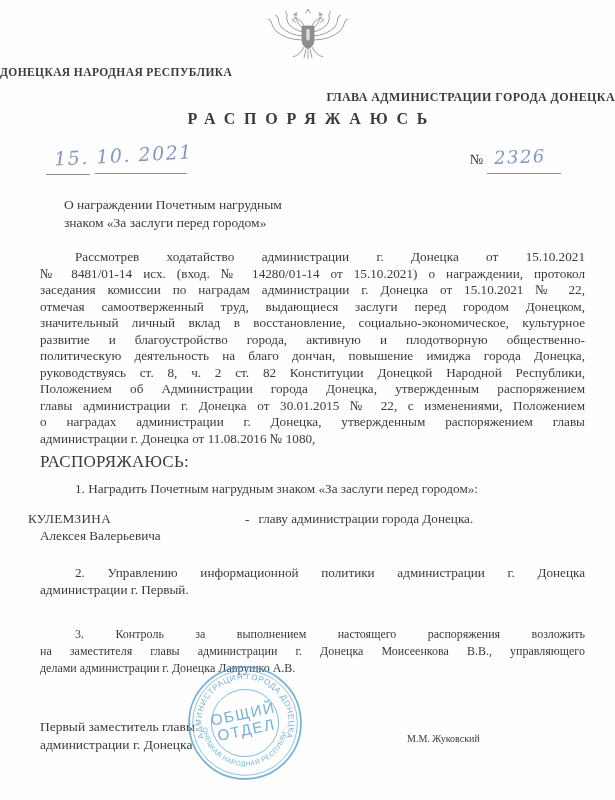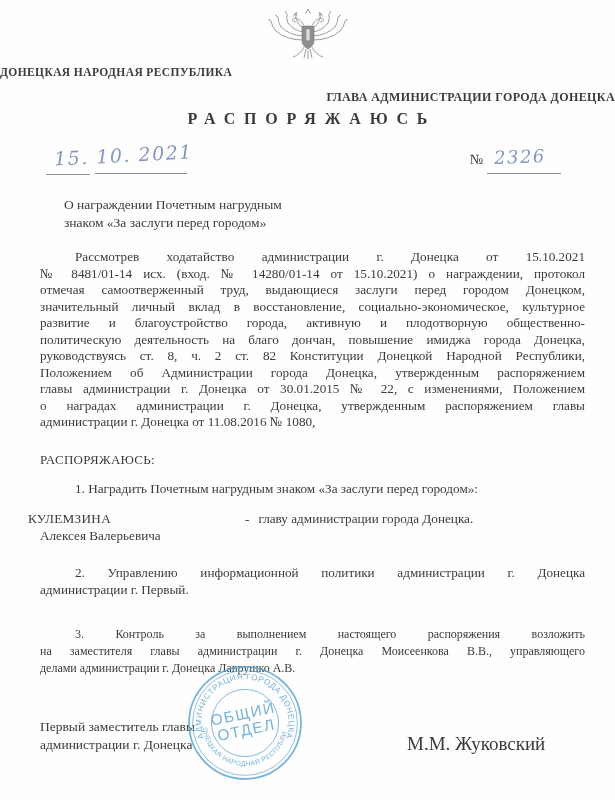--- a/index.html
+++ b/index.html
@@ -33,31 +33,31 @@
   .subject { left:40px; top:196px; width:330px; font-size:13.5px; line-height:18px;margin-left:24px; }
 
   
   .para  { left:40px; top:249px; width:545px; font-size:13.2px; line-height:16.5px; }
   .para2 { left:40px; top:564px; width:545px; font-size:13.2px; line-height:17.2px; }
   .para3 { left:40px; top:626px; width:545px; font-size:12px; line-height:17.2px; }
   .jline { text-align:justify; text-align-last:justify; height:inherit; overflow:hidden; }
   .jline.last { text-align-last:left; }
   .indent-first .jline:first-child, .indent-first .pline:first-child { text-indent:35px; }
 
-  .order-word { left:40px; top:452px; font-size:13px; letter-spacing:0.3px; }
+  .order-word { left:40px; top:452px; font-size:17px; letter-spacing:0.3px; }
   .point1 { left:40px; top:481px; width:545px; font-size:13.2px; text-indent:35px; }
 
   .awardee-surname    { left:28px;  top:511px; font-size:13.2px; letter-spacing:0.3px; }
   .awardee-patronymic { left:40px;  top:528px; font-size:13.2px; }
   .awardee-position   { left:214px; top:511px; font-size:13.2px;margin-left:31px; }
   .awardee-position .dash { margin-right:9px; }
 
   
   .sig-left  { left:40px;  top:718px; font-size:13.5px; line-height:17.5px; }
-  .sig-right { left:407px; top:733px; font-size:19px; }
+  .sig-right { left:407px; top:733px; font-size:10px; }
 
   
   .emblem { left:258px; top:7px; }
   .stamp  { left:186px; top:664px; opacity:0.85; pointer-events:none; }
   .stamp text { font-family:"Liberation Sans", sans-serif; }
 </style>
 </head>
 <body>
 
 <div class="page">
@@ -95,20 +95,21 @@
   <div class="abs uline num-uline"></div>
 
   <div class="abs subject">
       <div class="pline">О награждении Почетным нагрудным</div>
       <div class="pline last">знаком «За заслуги перед городом»</div>
     </div>
 
   <div class="abs para indent-first">
       <div class="jline">Рассмотрев ходатайство администрации г. Донецка от 15.10.2021</div>
       <div class="jline">№ 8481/01-14 исх. (вход. № 14280/01-14 от 15.10.2021) о награждении, протокол</div>
+      <div class="jline">заседания комиссии по наградам администрации г. Донецка от 15.10.2021 № 22,</div>
       <div class="jline">отмечая самоотверженный труд, выдающиеся заслуги перед городом Донецком,</div>
       <div class="jline">значительный личный вклад в восстановление, социально-экономическое, культурное</div>
       <div class="jline">развитие и благоустройство города, активную и плодотворную общественно-</div>
       <div class="jline">политическую деятельность на благо дончан, повышение имиджа города Донецка,</div>
       <div class="jline">руководствуясь ст. 8, ч. 2 ст. 82 Конституции Донецкой Народной Республики,</div>
       <div class="jline">Положением об Администрации города Донецка, утвержденным распоряжением</div>
       <div class="jline">главы администрации г. Донецка от 30.01.2015 № 22, с изменениями, Положением</div>
       <div class="jline">о наградах администрации г. Донецка, утвержденным распоряжением главы</div>
       <div class="jline last">администрации г. Донецка от 11.08.2016 № 1080,</div>
     </div>

